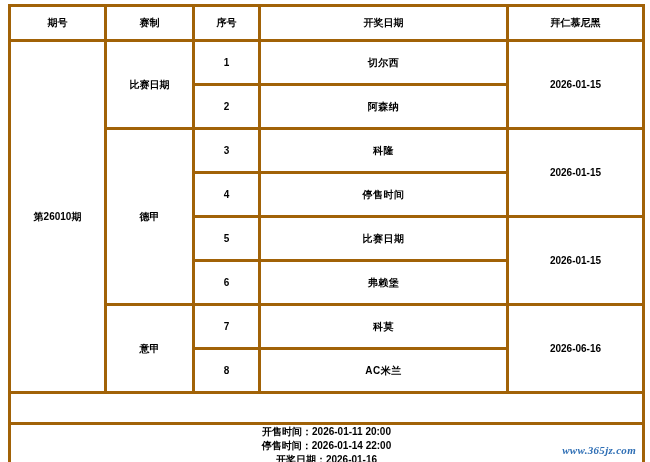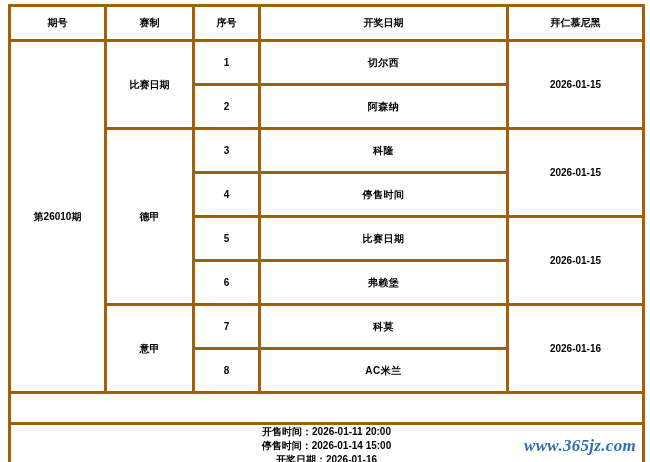--- a/index.html
+++ b/index.html
@@ -87,21 +87,21 @@
   .footer-inner span {
     white-space: nowrap;
   }
   .watermark {
     position: absolute;
     right: 14px;
     bottom: 6px;
     font-family: "Liberation Serif", serif;
     font-style: italic;
     font-weight: bold;
-    font-size: 17px;
+    font-size: 11px;
     color: #2f6fb5;
     letter-spacing: 0.3px;
   }
 </style>
 </head>
 <body>
 
 <div class="sheet">
   <table class="lottery">
     <colgroup>
@@ -149,36 +149,36 @@
       </tr>
       <tr class="row">
         <td class="no-cell">6</td>
         <td class="team-cell">弗赖堡</td>
       </tr>
 
       <tr class="row">
         <td class="league-cell" rowspan="2">意甲</td>
         <td class="no-cell">7</td>
         <td class="team-cell">科莫</td>
-        <td class="date-cell" rowspan="2">2026-01-16</td>
+        <td class="date-cell" rowspan="2">2026-06-16</td>
       </tr>
       <tr class="row">
         <td class="no-cell">8</td>
         <td class="team-cell">AC米兰</td>
       </tr>
 
       <tr class="spacer-row">
         <td colspan="5"></td>
       </tr>
 
       <tr class="footer-row">
         <td colspan="5">
           <div class="footer-inner">
             <span>开售时间：2026-01-11 20:00</span>
-            <span>停售时间：2026-01-14 15:00</span>
+            <span>停售时间：2026-01-14 22:00</span>
             <span>开奖日期：2026-01-16</span>
           </div>
         </td>
       </tr>
     </tbody>
   </table>
 </div>
 
 <div class="watermark">www.365jz.com</div>
 

